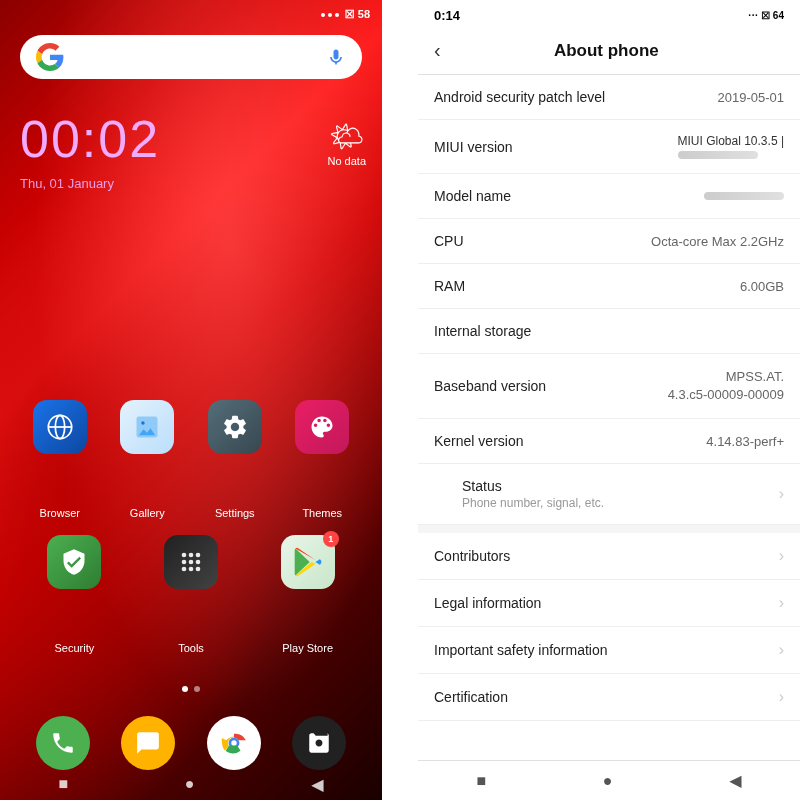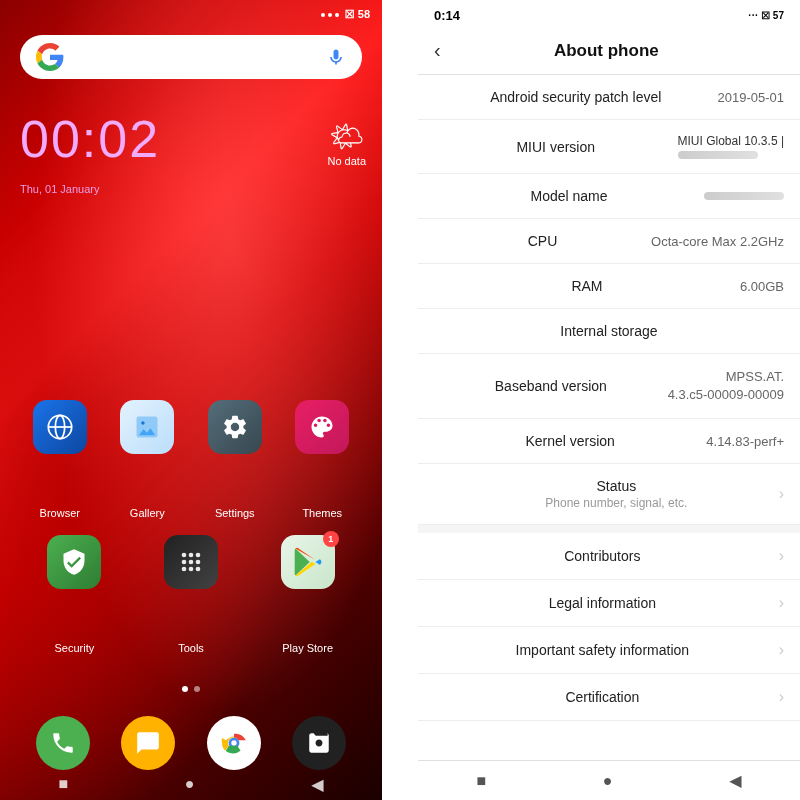--- a/index.html
+++ b/index.html
@@ -90,23 +90,23 @@
       color: #f0abfc;
     }
 
     .clock-time {
       font-size: 52px;
       font-weight: 300;
       letter-spacing: 2px;
     }
 
     .clock-date {
-      font-size: 11px;
+      font-size: 13px;
       opacity: 0.9;
-      margin-top: 14px;
+      margin-top: 7px;
     }
 
     .weather-widget {
       position: absolute;
       top: 120px;
       right: 16px;
       z-index: 10;
       display: flex;
       flex-direction: column;
       align-items: center;
@@ -323,21 +323,20 @@
       display: flex;
       justify-content: space-between;
       align-items: center;
       padding: 14px 16px;
       border-bottom: 1px solid #eeeeee;
       background: white;
     }
 
     .settings-item-left {
       flex: 1;
-      text-align: center;
     }
 
     .settings-item-label {
       font-size: 14px;
       color: #222;
       font-weight: 400;
     }
 
     .settings-item-sublabel {
       font-size: 12px;
@@ -533,21 +532,21 @@
     <span class="nav-btn">■</span>
     <span class="nav-btn">●</span>
     <span class="nav-btn">◀</span>
   </div>
 </div>
 
 <div class="right-panel">
 
   <div class="status-bar-right">
     <span class="status-time">0:14</span>
-    <span class="status-icons-right">··· ☒ 57</span>
+    <span class="status-icons-right">··· ☒ 64</span>
   </div>
 
   <div class="top-bar">
     <span class="back-btn">‹</span>
     <span class="page-title">About phone</span>
   </div>
 
   <div class="settings-list">
 
     <div class="settings-item">

